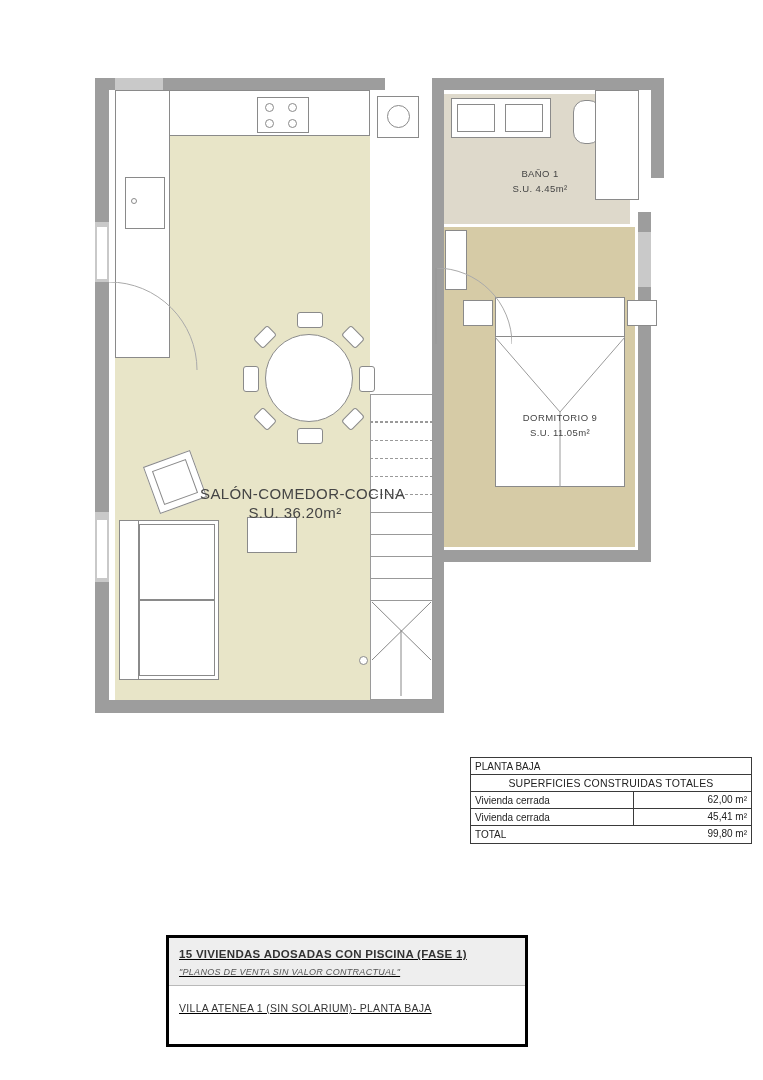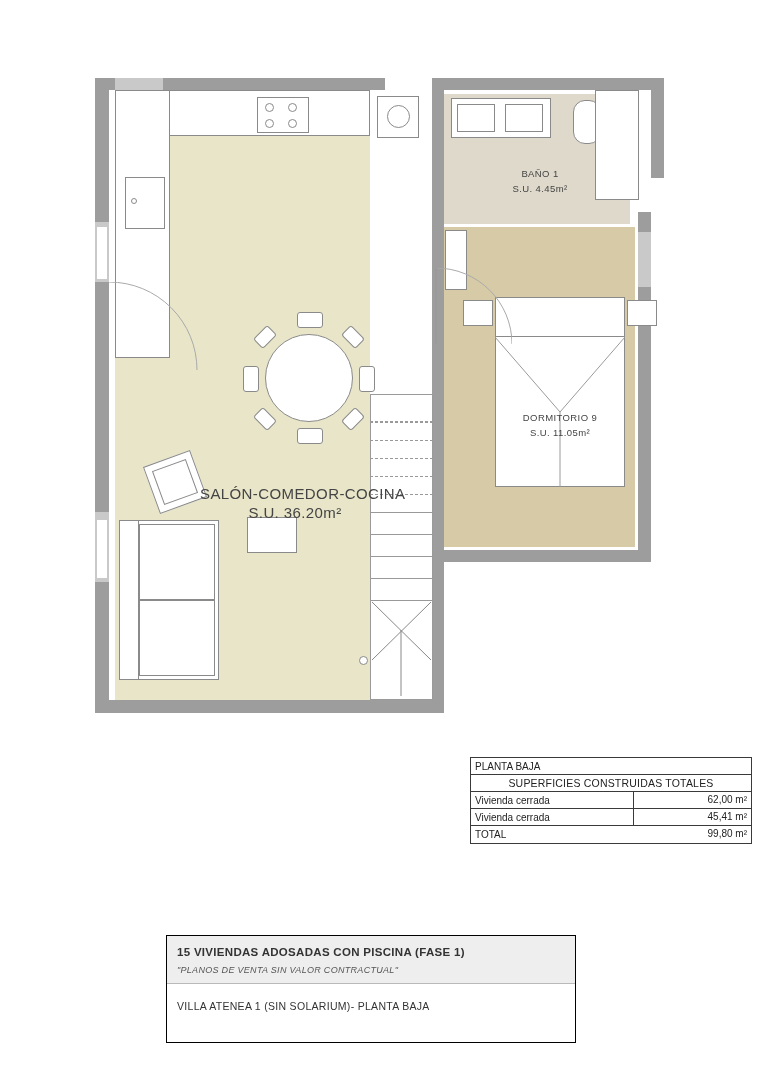--- a/index.html
+++ b/index.html
@@ -136,24 +136,25 @@
     box-sizing: border-box;
   }
   .surfaces .item-val.noline { border-left: none; }
   .surfaces .total .item-name { font-size: 10px; }
 
   
   .legend {
     position: absolute;
     left: 166px;
     top: 935px;
-    width: 410px;
-    border: 1px solid #000000;
-    box-sizing: border-box;
-    background: #fff;
+    width: 362px;
+    border: 3px solid #000000;
+    box-sizing: border-box;
+    background: #fff;
+    text-decoration: underline;
   }
   .legend .top {
     background: #eeeeee;
     padding: 9px 10px 8px 10px;
     border-bottom: 1px solid #b9b9b9;
   }
   .legend .l1, .legend .l2 {
     font-size: 11.5px;
     font-weight: bold;
     color: #333;

